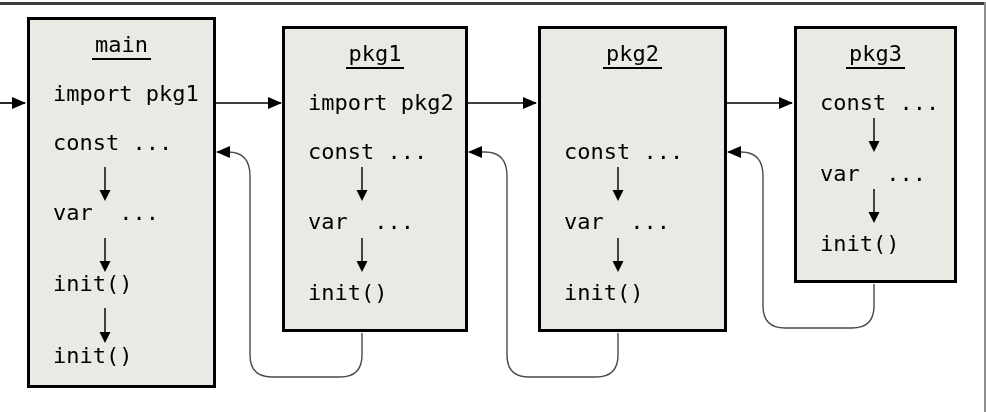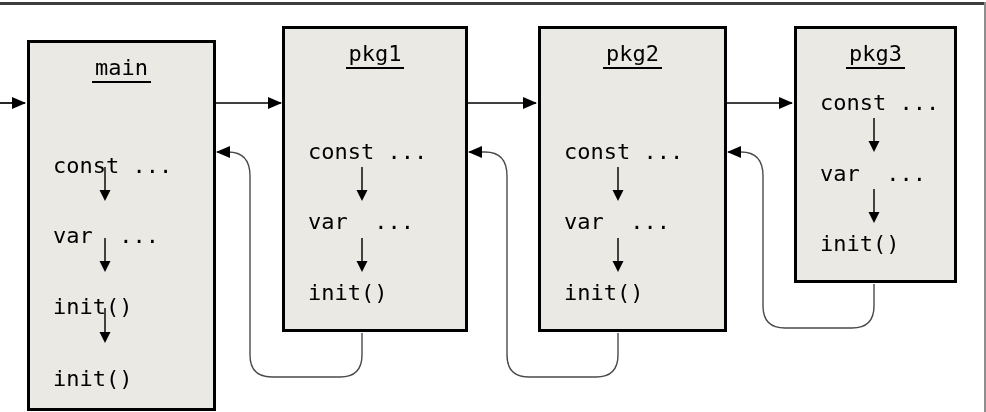--- a/index.html
+++ b/index.html
@@ -64,30 +64,32 @@
   .ret  { stroke: #4a4a4a; stroke-width: 1.4; fill: none; }
 </style>
 </head>
 <body>
 
 <div class="canvas">
 
   <div class="frame-top"></div>
   <div class="frame-right"></div>
 
-  <div class="pkgbox" style="left:27px; top:40px; width:189px; height:371px;">
+  <div class="pkgbox" style="left:27px; top:17px; width:189px; height:371px;">
     <div class="title-row" style="top:12px;"><span class="u">main</span></div>
+    <div class="row" style="top:61px;"><span>import </span><span class="it">pkg1</span></div>
     <div class="row" style="top:110px;">const ...</div>
     <div class="row" style="top:180px;">var  ...</div>
     <div class="row" style="top:251px;">init()</div>
     <div class="row" style="top:323px;">init()</div>
   </div>
 
   <div class="pkgbox" style="left:282px; top:26px; width:186px; height:306px;">
     <div class="title-row" style="top:12px;"><span class="u it">pkg1</span></div>
+    <div class="row" style="top:61px;"><span>import </span><span class="it">pkg2</span></div>
     <div class="row" style="top:110px;">const ...</div>
     <div class="row" style="top:180px;">var  ...</div>
     <div class="row" style="top:251px;">init()</div>
   </div>
 
   <div class="pkgbox" style="left:538px; top:26px; width:189px; height:306px;">
     <div class="title-row" style="top:12px;"><span class="u it">pkg2</span></div>
     <div class="row" style="top:110px;">const ...</div>
     <div class="row" style="top:180px;">var  ...</div>
     <div class="row" style="top:251px;">init()</div>

